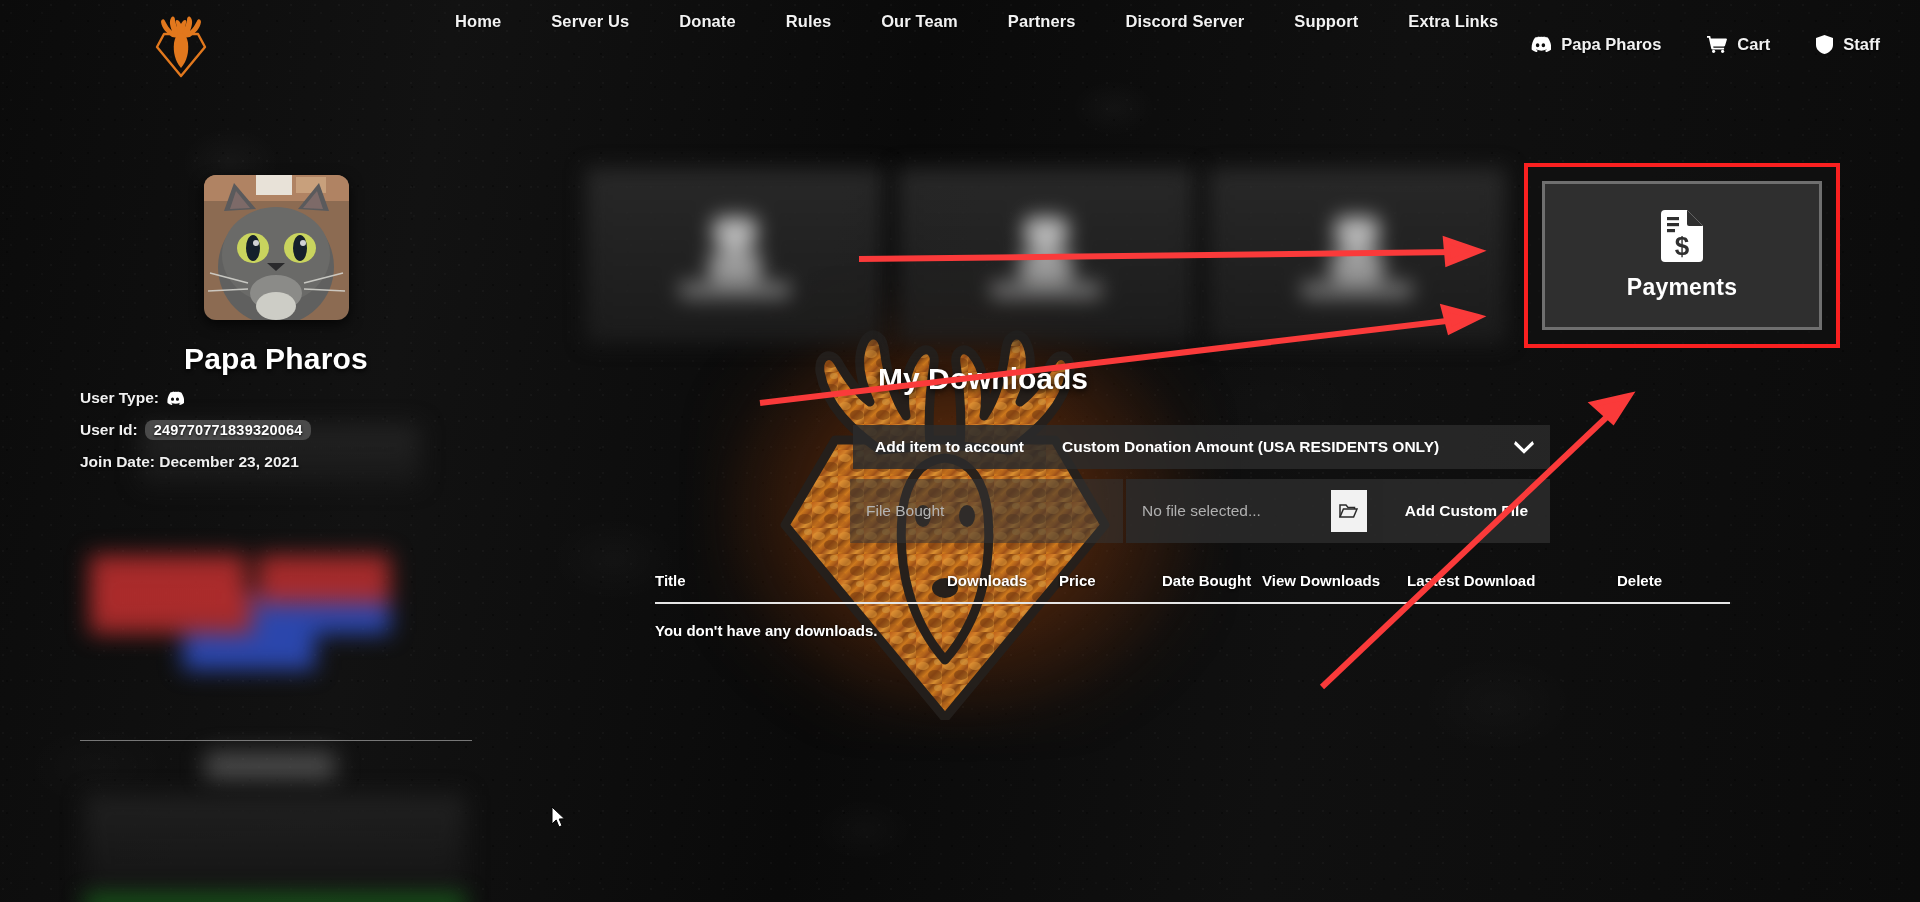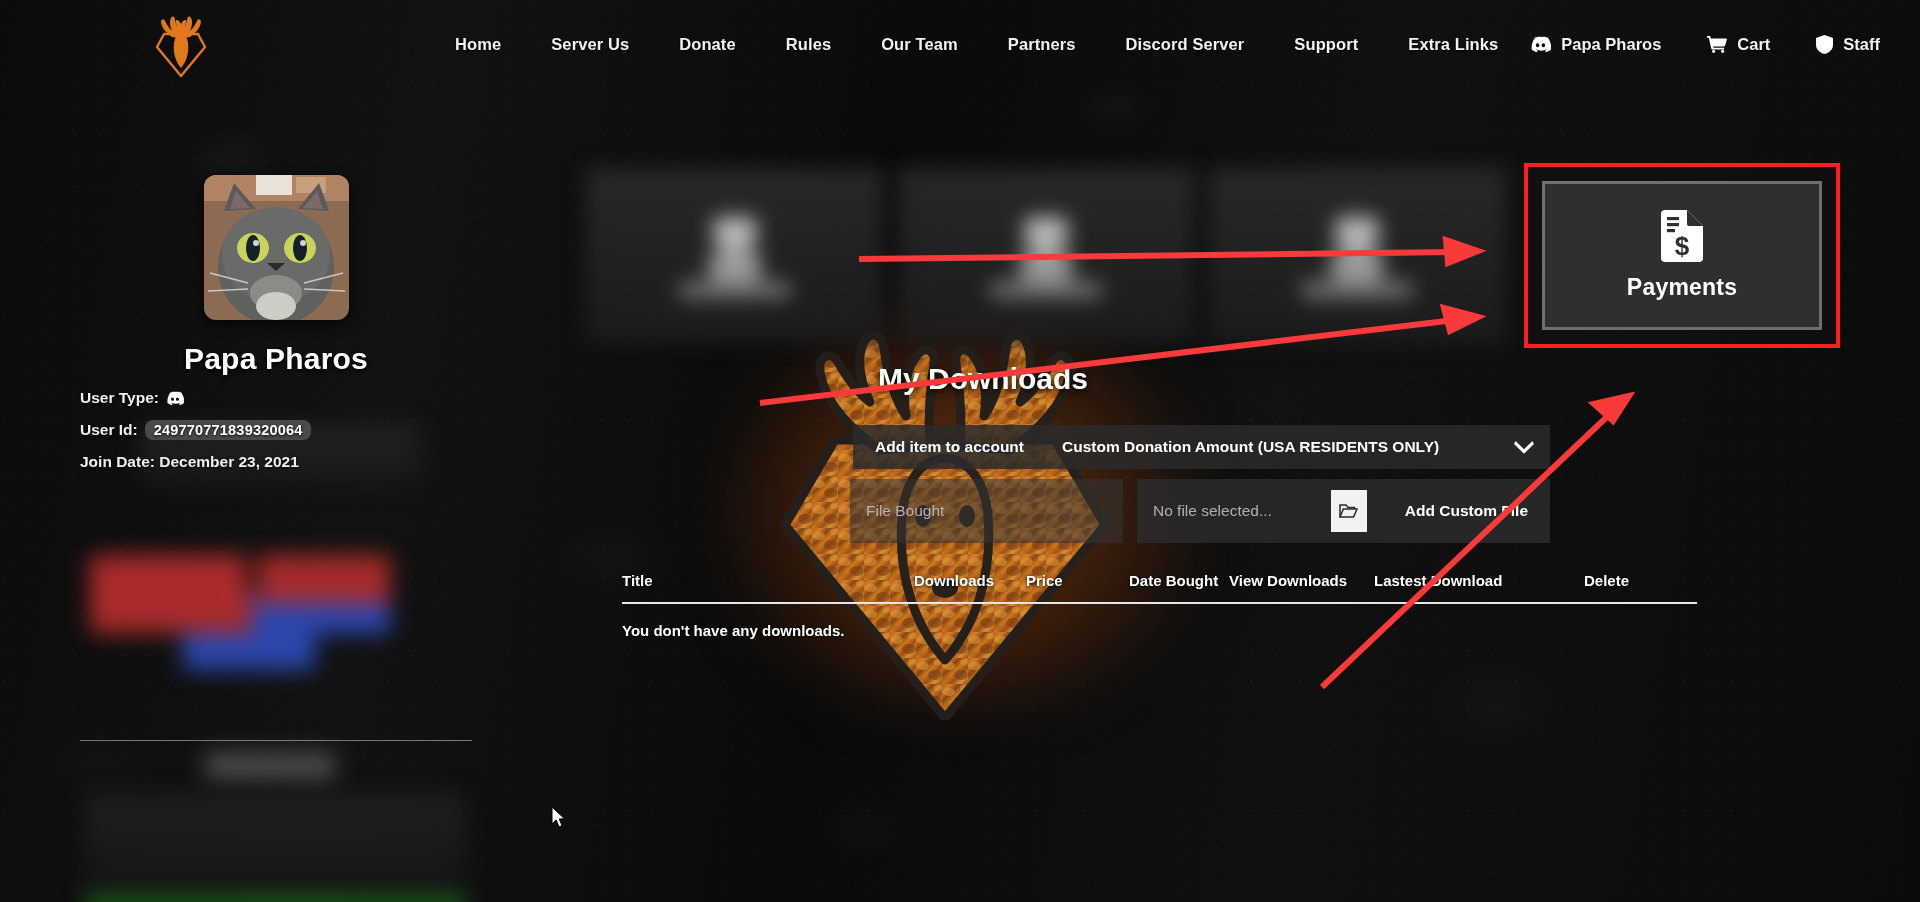--- a/index.html
+++ b/index.html
@@ -50,23 +50,23 @@
     position: absolute; top: 0; left: 0;
     width: 1920px; height: 88px;
     z-index: 20;
     display: flex; align-items: center;
   }
   #logo {
     position: absolute; left: 153px; top: 16px;
     width: 56px; height: 62px;
   }
   .navlinks {
-    position: absolute; left: 430px; top: 0;
+    position: absolute; left: 430px; top: 12px;
     height: 88px;
-    display: flex; align-items: center;
+    display: flex; align-items: flex-start;
     gap: 0;
   }
   .navlink {
     color: #f2f2f2;
     font-size: 16.5px;
     font-weight: 600;
     letter-spacing: .1px;
     padding: 0 25px;
     cursor: pointer;
     white-space: nowrap;
@@ -283,21 +283,21 @@
     background: rgba(52,52,52,.55);
     color: #b4b4b4;
     font-size: 15.5px; font-weight: 500;
     padding: 11px 16px;
     display: flex; align-items: center;
     cursor: text;
     min-height: 42px;
   }
   #file-pick {
     flex: 1;
-    margin-left: 14px;
+    margin-left: 3px;
     background: rgba(44,44,44,.82);
     color: #b0b0b0;
     font-size: 15.5px; font-weight: 500;
     padding: 11px 16px;
     display: flex; align-items: center; justify-content: space-between;
     cursor: pointer;
     min-height: 42px;
   }
   #folder-btn {
     background: #f2f2f2;
@@ -310,21 +310,21 @@
     background: rgba(44,44,44,.85);
     color: #fff;
     font-size: 15.5px; font-weight: 600;
     padding: 11px 22px;
     display: flex; align-items: center; justify-content: center;
     cursor: pointer; white-space: nowrap;
   }
 
   
   #table {
-    position: absolute; left: 622px; top: 572px;
+    position: absolute; left: 655px; top: 572px;
     width: 1075px;
     z-index: 12;
   }
   #thead {
     display: flex;
     color: #fff;
     font-size: 15px;
     font-weight: 700;
     padding-bottom: 13px;
     text-shadow: 0 1px 3px rgba(0,0,0,.9);

